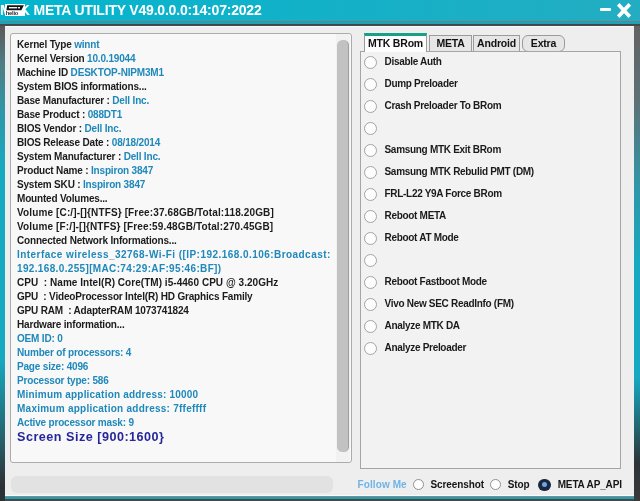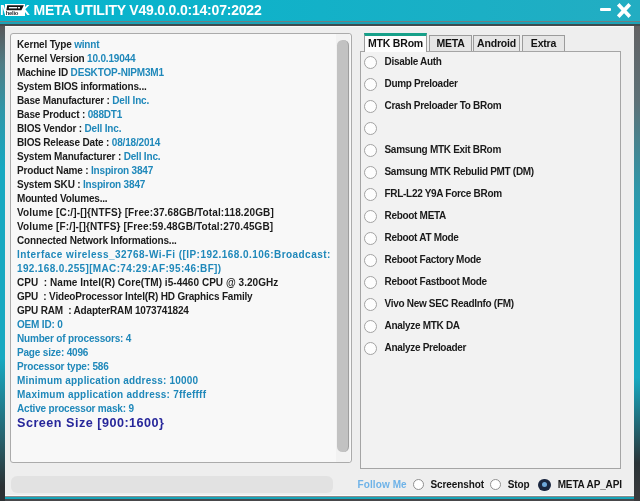--- a/index.html
+++ b/index.html
@@ -28,21 +28,21 @@
 .bv{color:#1f88ba;}
 #screensize{height:18px;line-height:16px;font-size:12.6px;color:#26269a;letter-spacing:0.5px;}
 
 #sbtrack{left:336px;top:34px;width:14px;height:428px;background:#f2f2f2;}
 #sbthumb{left:337px;top:40px;width:11.5px;height:412px;background:#c2c2c2;border-radius:5.5px;border-right:1px solid #9e9e9e;box-sizing:border-box;}
 
 .tab{top:35px;height:17px;background:#e6e6e6;border:1px solid #9b9b9b;box-sizing:border-box;text-align:center;font-size:10.5px;font-weight:bold;color:#111;line-height:15px;letter-spacing:-0.2px;}
 #tab1{left:364px;top:33px;width:63px;height:19px;background:#fdfdfd;border-top:3px solid #16a089;border-bottom:none;z-index:3;line-height:14px;}
 #tab2{left:429px;width:43px;}
 #tab3{left:473px;width:47px;}
-#tab4{left:522px;width:43px;}
+#tab4{left:522px;width:43px;border-radius:6px;}
 
 #rpanel{left:360px;top:51px;width:261px;height:418px;background:#f2f2f2;border:1px solid #a5a5a5;box-sizing:border-box;}
 .ritem{position:absolute;left:364px;width:250px;height:22px;}
 .rc{position:absolute;left:0px;top:4.5px;width:13px;height:13px;border-radius:50%;background:#fdfdfd;border:1.6px solid #a3a3a3;box-sizing:border-box;}
 .rt{position:absolute;left:20.5px;top:0;height:22px;line-height:22px;font-size:10px;font-weight:bold;color:#1a1a1a;letter-spacing:-0.3px;white-space:nowrap;}
 
 #pbar{left:10.5px;top:475.5px;width:322px;height:17px;background:#e2e2e2;border-radius:6px;}
 .bl{position:absolute;top:0;height:22px;line-height:22px;font-size:10px;font-weight:bold;letter-spacing:-0.1px;white-space:nowrap;}
 .bc{position:absolute;top:5px;width:11px;height:11px;border-radius:50%;background:#fff;border:1.5px solid #909090;box-sizing:border-box;}
 </style>
@@ -88,20 +88,21 @@
   <div class="ln">System SKU : <span class="bv">Inspiron 3847</span></div>
   <div class="ln">Mounted Volumes...</div>
   <div class="ln" style="letter-spacing:0.13px">Volume [C:/]-[]{NTFS} [Free:37.68GB/Total:118.20GB]</div>
   <div class="ln" style="letter-spacing:0.13px">Volume [F:/]-[]{NTFS} [Free:59.48GB/Total:270.45GB]</div>
   <div class="ln">Connected Network Informations...</div>
   <div class="ln bv" style="letter-spacing:0.45px">Interface wireless_32768-Wi-Fi ([IP:192.168.0.106:Broadcast:</div>
   <div class="ln bv" style="letter-spacing:0.35px">192.168.0.255][MAC:74:29:AF:95:46:BF])</div>
   <div class="ln" style="letter-spacing:0.04px">CPU&nbsp; : Name Intel(R) Core(TM) i5-4460 CPU @ 3.20GHz</div>
   <div class="ln">GPU&nbsp; : VideoProcessor Intel(R) HD Graphics Family</div>
   <div class="ln">GPU RAM&nbsp; : AdapterRAM 1073741824</div>
+  <div class="ln">Hardware information...</div>
   <div class="ln bv">OEM ID: 0</div>
   <div class="ln bv">Number of processors: 4</div>
   <div class="ln bv">Page size: 4096</div>
   <div class="ln bv">Processor type: 586</div>
   <div class="ln bv" style="letter-spacing:0.2px">Minimum application address: 10000</div>
   <div class="ln bv" style="letter-spacing:0.25px">Maximum application address: 7ffeffff</div>
   <div class="ln bv">Active processor mask: 9</div>
   <div class="ln" id="screensize">Screen Size [900:1600}</div>
 </div>
 <div class="abs" id="sbtrack"></div>
@@ -144,21 +145,20 @@
 <div class="ritem" style="top:205px">
       <div class="rc"></div>
       <div class="rt">Reboot META</div>
     </div>
 <div class="ritem" style="top:227px">
       <div class="rc"></div>
       <div class="rt">Reboot AT Mode</div>
     </div>
 <div class="ritem" style="top:249px">
       <div class="rc"></div>
-      <div class="rt">Reboot Factory Mode</div>
     </div>
 <div class="ritem" style="top:271px">
       <div class="rc"></div>
       <div class="rt">Reboot Fastboot Mode</div>
     </div>
 <div class="ritem" style="top:293px">
       <div class="rc"></div>
       <div class="rt">Vivo New SEC ReadInfo (FM)</div>
     </div>
 <div class="ritem" style="top:315px">

